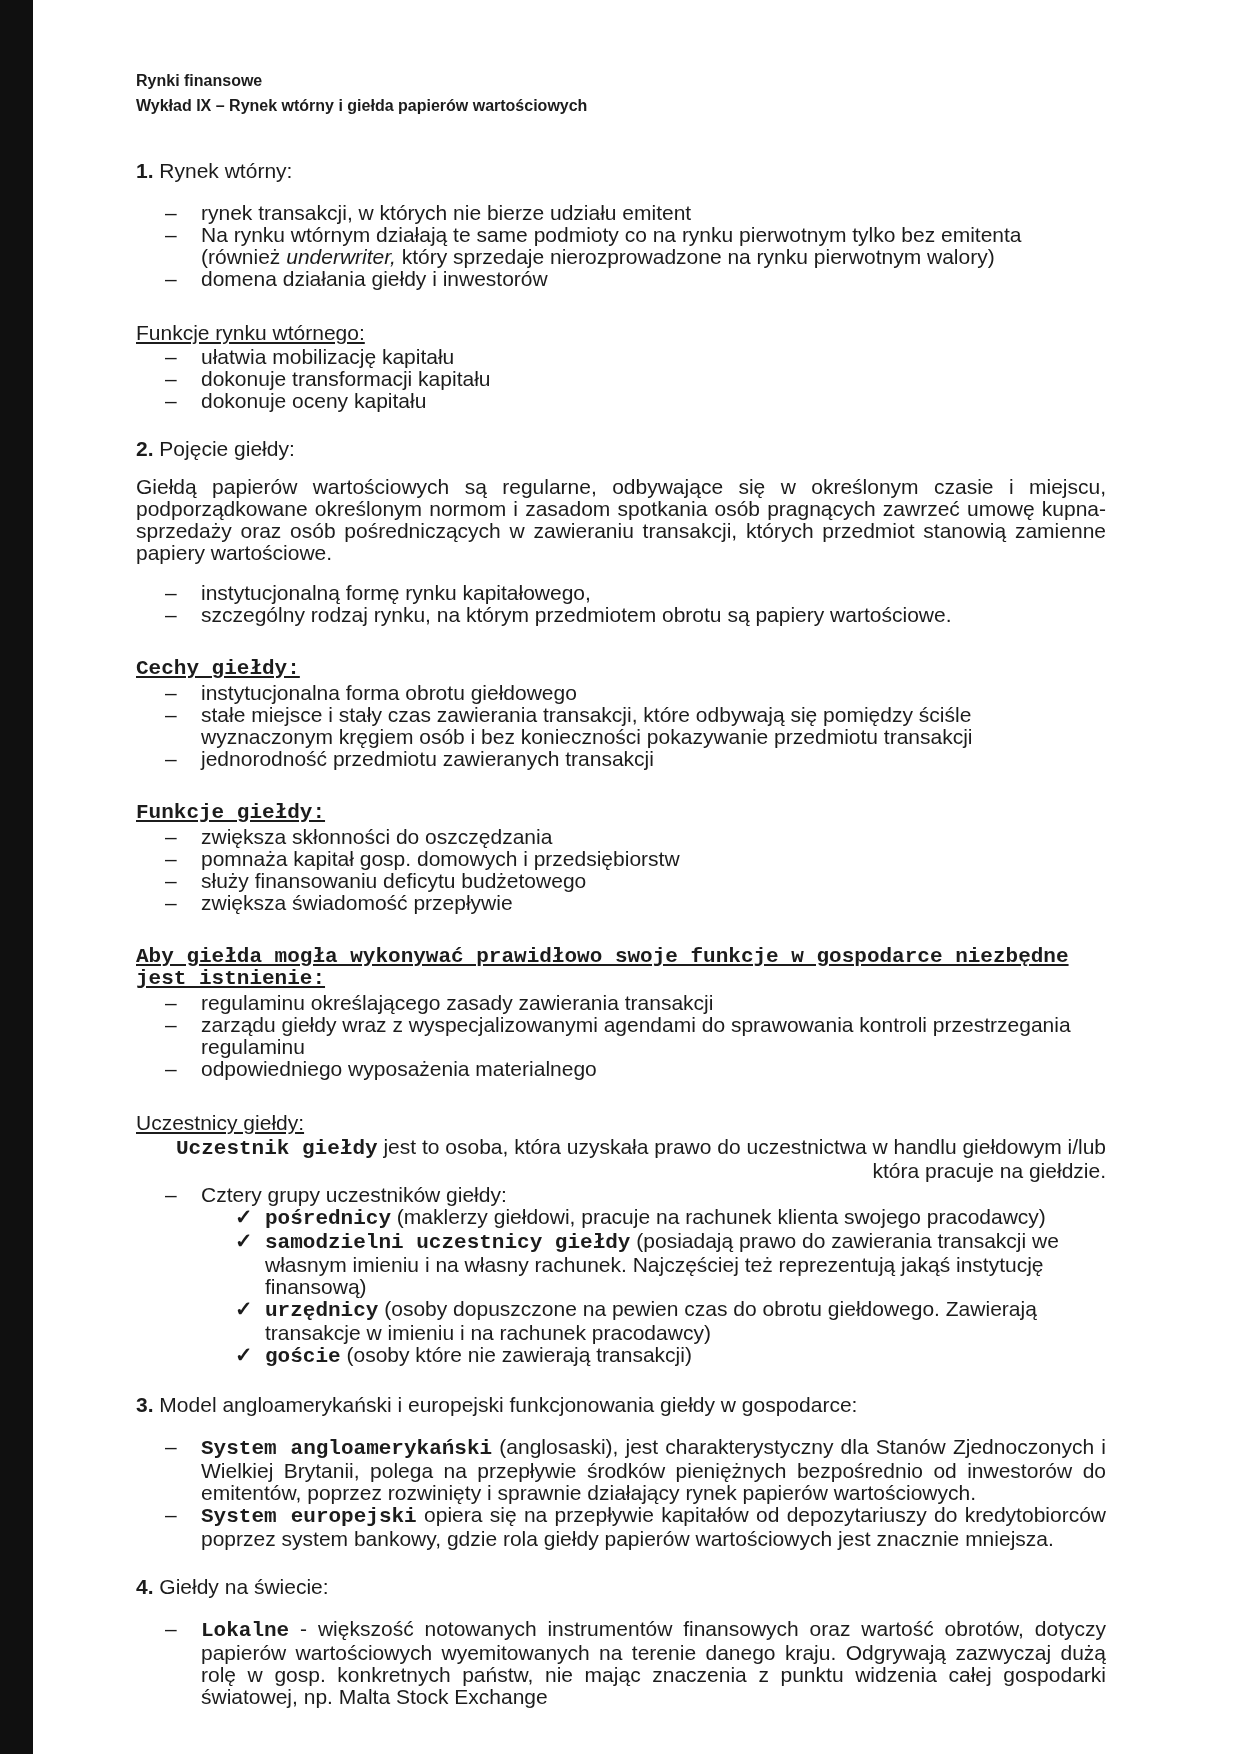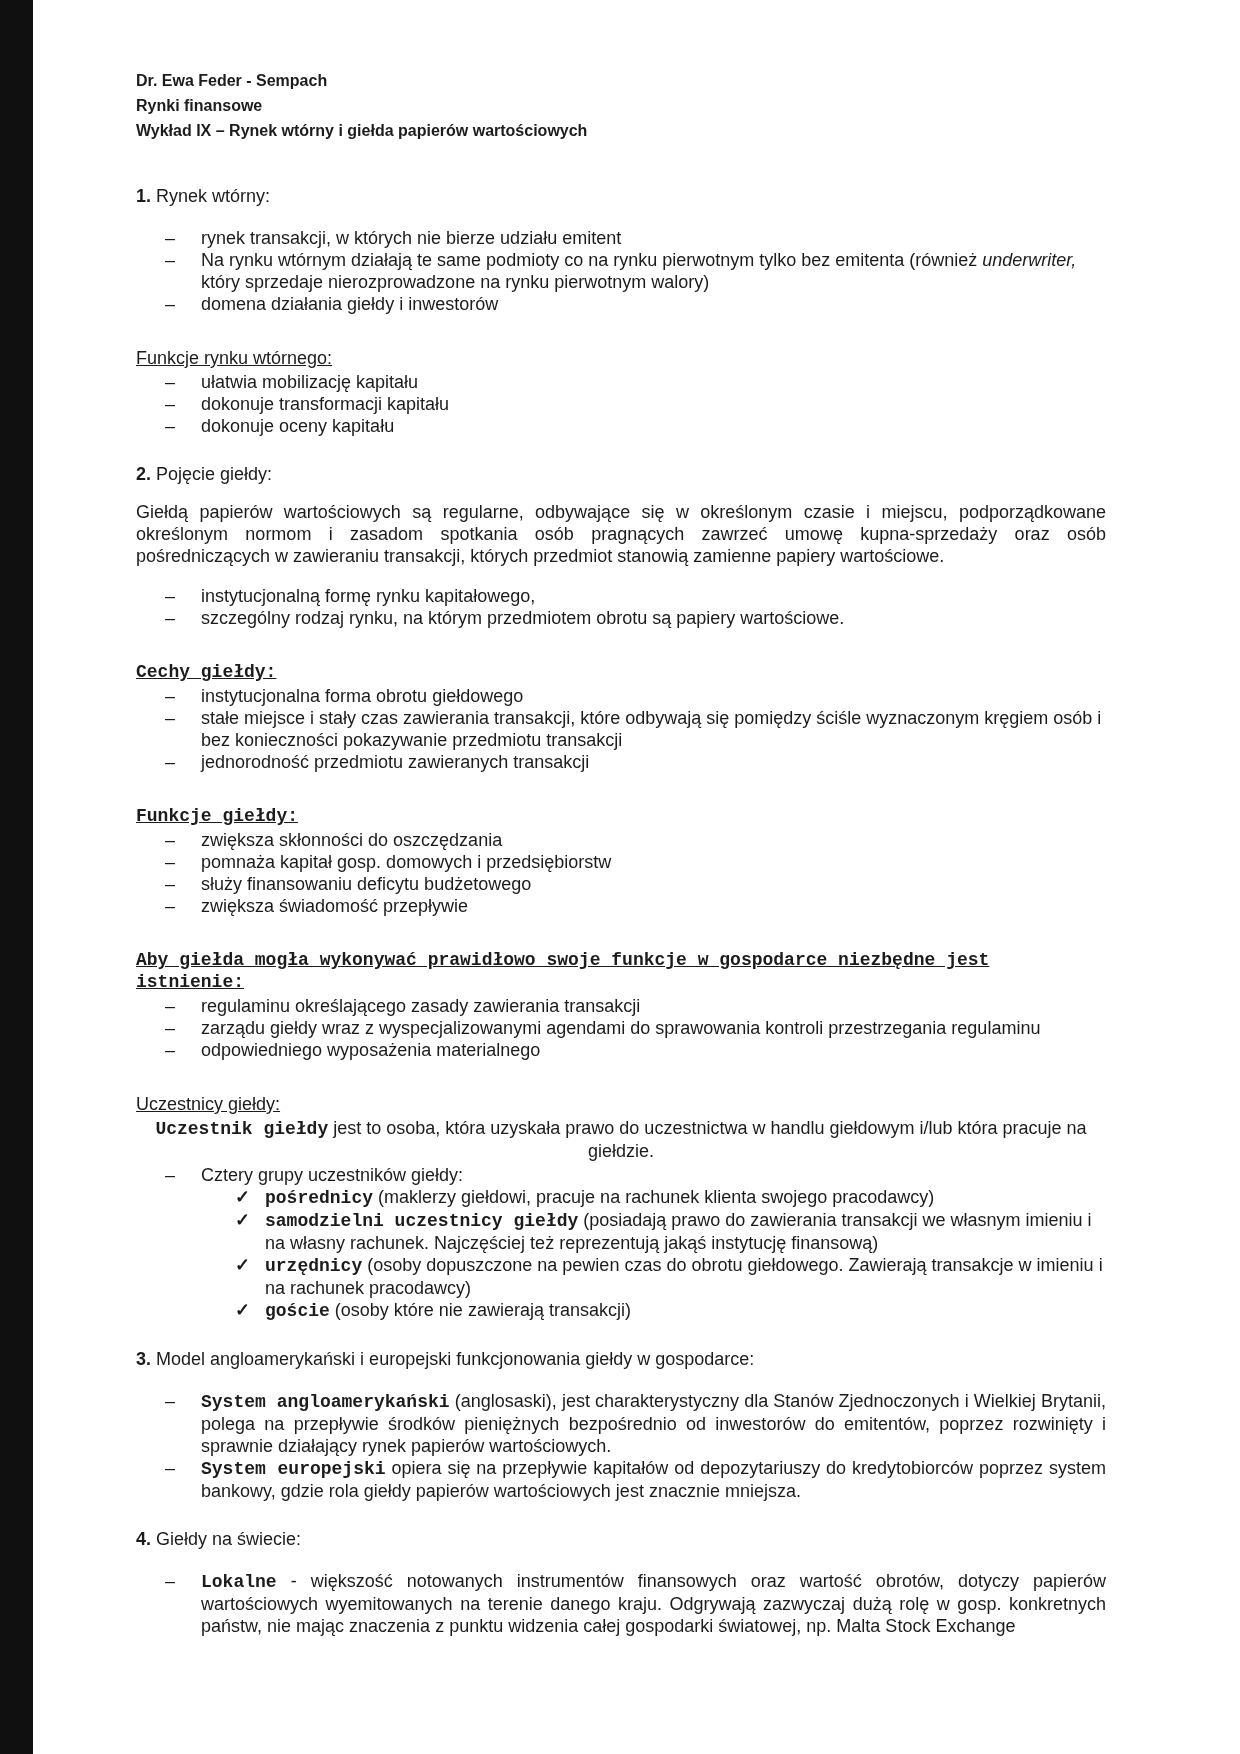--- a/index.html
+++ b/index.html
@@ -15,30 +15,30 @@
     position:absolute; left:0; top:0;
     width:33px; height:1754px;
     background:#101010;
   }
   .sheet {
     position:absolute; left:0; top:0;
     width:1240px; height:1754px;
     padding:68px 134px 40px 136px;
   }
   .header-line { font-weight:700; font-size:16px; line-height:25px; }
-  .blocks { font-size:18px; line-height:22px; }
+  .blocks { font-size:21px; line-height:22px; }
   .heading { margin-top:26px; }
   .blocks > .heading:first-child { margin-top:42px; }
   .heading .num { font-weight:700; }
   .heading + .dash-list { margin-top:20px; }
   .heading + .paragraph { margin-top:16px; }
   .subheading { margin-top:32px; text-decoration:underline; }
   .subheading.b { font-weight:700; }
   .subheading + .dash-list { margin-top:2px; }
-  .subheading + .paragraph { margin-top:2px; text-align:center; }
+  .subheading + .paragraph { margin-top:2px; text-align:right; }
   .paragraph { margin-top:18px; text-align:justify; }
   .dash-list { margin-top:18px; }
   .dash-list.tight { margin-top:2px; }
   .check-list { margin-top:0; }
   .item { display:flex; }
   .dash-list .item { padding-left:29px; }
   .dash-list .marker { width:36px; flex:none; }
   .check-list .item { padding-left:99px; }
   .check-list .marker { width:30px; flex:none; font-weight:700; }
   .item-text { flex:1; }
@@ -46,21 +46,20 @@
   .b { font-weight:700;font-family:Liberation Mono, monospace; }
   .i { font-style:italic; }
 </style>
 </head>
 <body>
 
 <div class="scan-edge"></div>
 
 <div class="sheet">
   <div>
-    <div class="header-line">Dr. Ewa Feder - Sempach</div>
     <div class="header-line">Rynki finansowe</div>
     <div class="header-line">Wykład IX – Rynek wtórny i giełda papierów wartościowych</div>
   </div>
   <div class="blocks">
       <div class="heading"><span class="num">1.</span><span> Rynek wtórny:</span></div>
       <div class="dash-list">
         <div class="item">
           <span class="marker">–</span>
           <span class="item-text"><span class="seg">rynek transakcji, w których nie bierze udziału emitent</span></span>
         </div>

